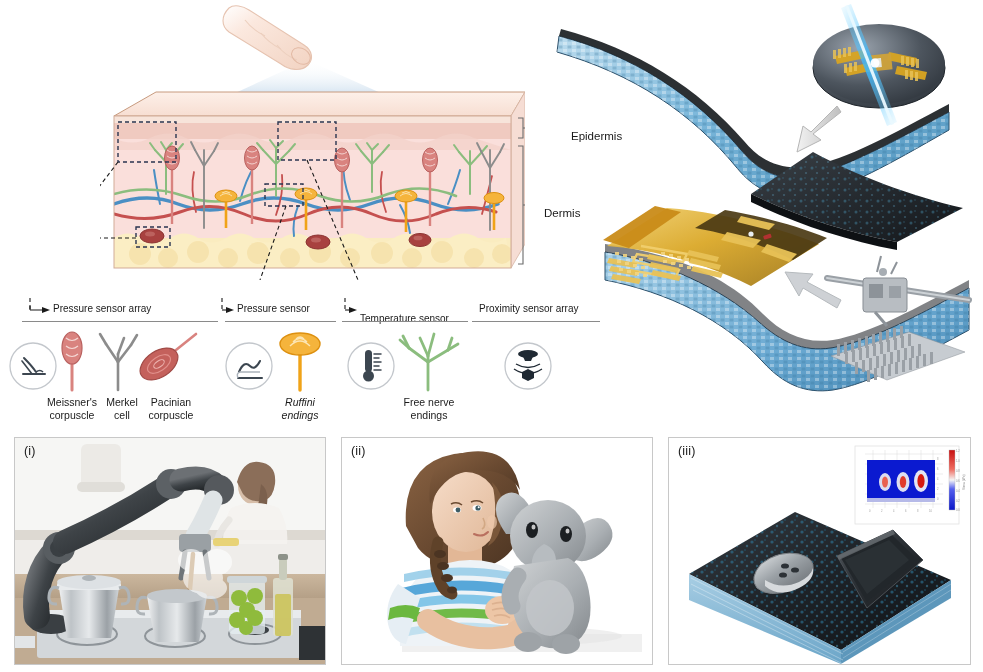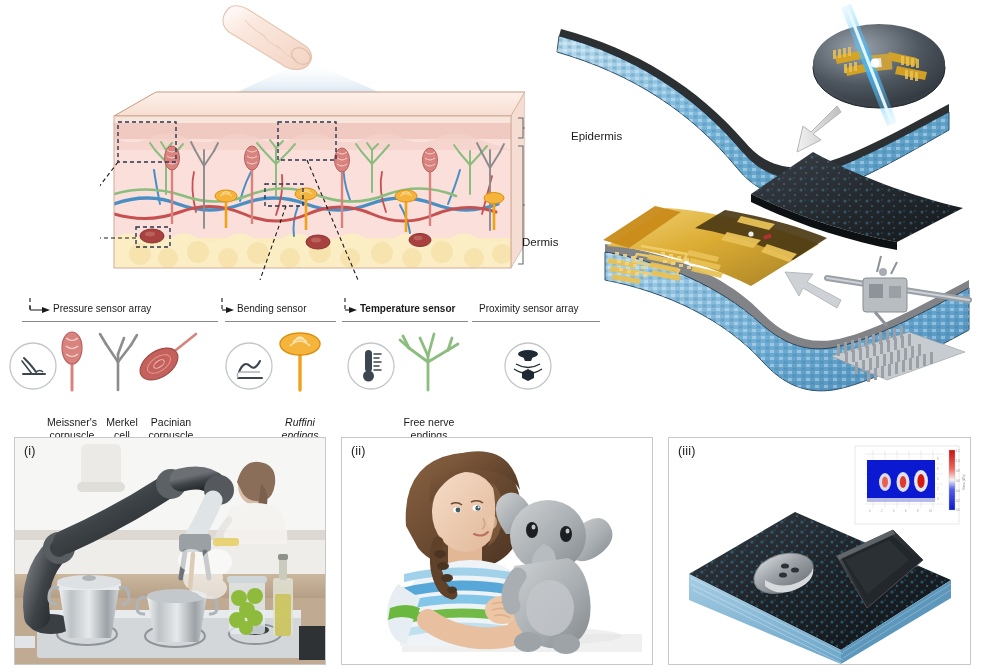--- a/index.html
+++ b/index.html
@@ -22,21 +22,21 @@
   .lbl-brace { position: absolute; font-size: 11.5px; color: #1a1a1a; white-space: nowrap; }
 
   
   #legend { position: absolute; left: 0; top: 296px; width: 600px; height: 140px; }
   .leg-label {
     position: absolute; font-size: 10px; color: #1a1a1a; white-space: nowrap; text-align: right;
   }
   .leg-rule { position: absolute; height: 1px; background: #8a8a8a; }
   .recep-name {
     position: absolute; font-size: 10.5px; color: #1a1a1a; text-align: center;
-    line-height: 12.5px; white-space: pre-line; margin-top: 20px;
+    line-height: 12.5px; white-space: pre-line;
   }
 
   
   #device-panel { position: absolute; left: 545px; top: 0; width: 438px; height: 430px; }
 
   
   #apps { position: absolute; left: 0; top: 437px; width: 983px; height: 235px; }
   .app-panel {
     position: absolute; top: 0; height: 228px;
     border: 1px solid #c8c8c8; background: #fff; overflow: hidden;
@@ -278,21 +278,21 @@
           <path d="M456 58 L451 58 L451 176 L456 176"></path>
           <path d="M423 40 L432 40"></path>
             <path d="M451 40 L442 40"></path>
           <path d="M423 117 L430 117"></path>
             <path d="M451 117 L444 117"></path>
         </g>
       </svg>
     </div>
 
     <span class="lbl-brace" style="left:531px; top:130px;margin-left:40px;">Epidermis</span>
-    <span class="lbl-brace" style="left:522px; top:207px;margin-top:29px;">Dermis</span>
+    <span class="lbl-brace" style="left:544px; top:207px;">Dermis</span>
   </div>
 
   <div id="legend">
     <svg width="600" height="140" viewBox="0 0 600 140" style="position:absolute;left:0;top:0;">
 
       <g stroke="#1a1a1a" stroke-width="1.1" fill="none" stroke-dasharray="4 3">
         <path d="M30 2 L30 14"></path>
           <path d="M222 2 L222 14"></path>
           <path d="M345 2 L345 14"></path>
       </g>
@@ -300,22 +300,22 @@
         <path d="M30 14 L44 14 M30 14 L30 10" stroke="#1a1a1a" stroke-width="1.1" fill="none"></path>
         <polygon points="50,14 42,11 42,17"></polygon>
         <path d="M222 14 L228 14" stroke="#1a1a1a" stroke-width="1.1" fill="none"></path>
         <polygon points="234,14 226,11 226,17"></polygon>
         <path d="M345 14 L351 14" stroke="#1a1a1a" stroke-width="1.1" fill="none"></path>
         <polygon points="357,14 349,11 349,17"></polygon>
       </g>
     </svg>
 
     <span class="leg-label" style="left:53px; top:7px;">Pressure sensor array</span>
-    <span class="leg-label" style="left:237px; top:7px;">Bending sensor</span>
-    <span class="leg-label" style="left:360px; top:7px;font-weight:bold;">Temperature sensor</span>
+    <span class="leg-label" style="left:237px; top:7px;">Pressure sensor</span>
+    <span class="leg-label" style="left:360px; top:17px;">Temperature sensor</span>
     <span class="leg-label" style="left:479px; top:7px;">Proximity sensor array</span>
 
     <div class="leg-rule" style="left:22px;  top:25px; width:196px;"></div>
     <div class="leg-rule" style="left:225px; top:25px; width:111px;"></div>
     <div class="leg-rule" style="left:342px; top:25px; width:126px;"></div>
     <div class="leg-rule" style="left:472px; top:25px; width:128px;"></div>
 
     <svg width="600" height="110" viewBox="0 0 600 110" style="position:absolute;left:0;top:32px;">
 
       <g>

